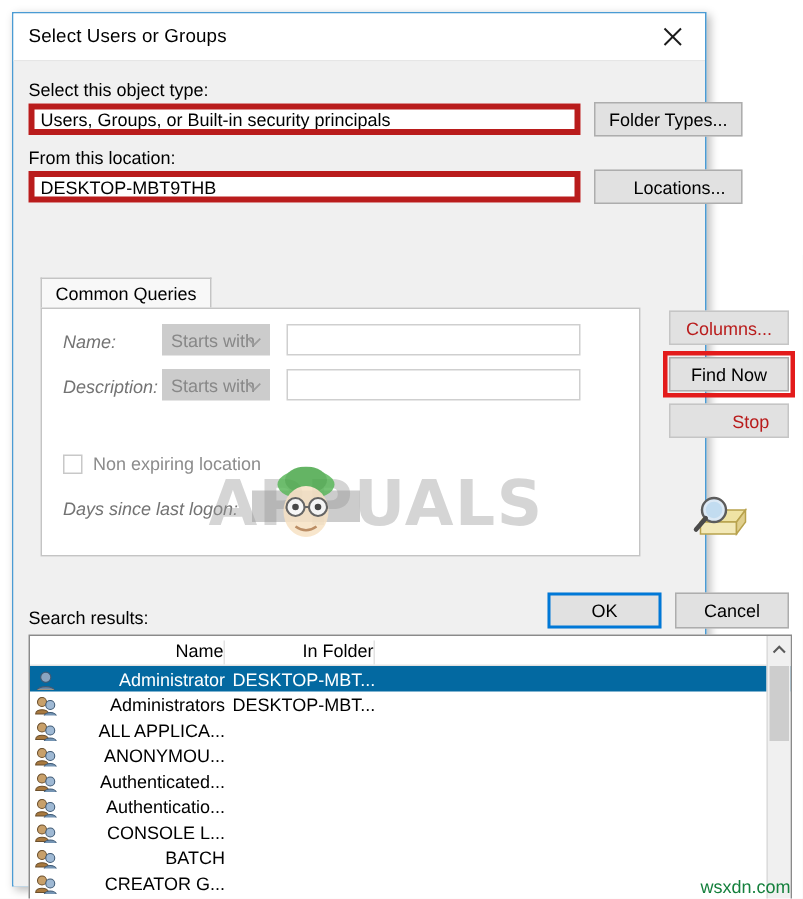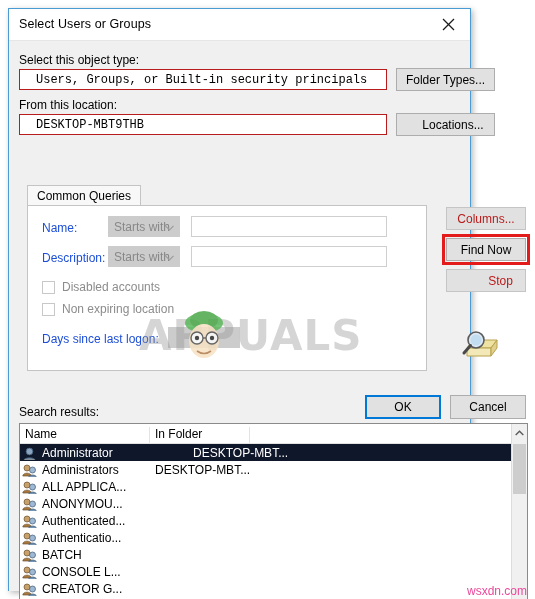--- a/index.html
+++ b/index.html
@@ -56,37 +56,38 @@
     justify-content: center;
     cursor: pointer;
   }
   .close-btn svg { display: block; }
 
   
   .dialog-body {
     position: relative;
     height: 550px;
     background: #f0f0f0;
+    text-align: right;
   }
 
   .field-label {
     position: absolute;
     font-size: 12px;
     color: #000;
   }
 
   .textbox {
     position: absolute;
     background: #ffffff;
-    border: 1px solid #b91c1c;
-    box-sizing: border-box;
-    font-family: Liberation Mono, monospace;
+    border: 4px solid #b91c1c;
+    box-sizing: border-box;
+    font-family: Liberation Sans, sans-serif;
     font-size: 12px;
     color: #000;
-    padding: 0 16px;
+    padding: 0 4px;
     display: flex;
     align-items: center;
     overflow: hidden;
     white-space: nowrap;
   }
 
   .btn {
     position: absolute;
     background: #e1e1e1;
     border: 1px solid #adadad;
@@ -185,21 +186,22 @@
     box-sizing: border-box;
     margin-right: 7px;
     flex: none;
   }
   .chklabel {
     font-size: 12px;
     color: #8c8c8c;
   }
 
   .dim-label {
-    color: #1d4ed8;
+    color: #737373;
+    font-style: italic;
   }
 
   
   .search-art {
     position: absolute;
     left: 448px;
     top: 285px;
     width: 48px;
     height: 40px;
   }
@@ -251,21 +253,21 @@
   .lv-rows {
     position: relative;
   }
   .lv-row {
     position: relative;
     height: 17px;
     display: flex;
     align-items: center;
     cursor: default;
   }
-  .lv-row.selected { background: #0f172a; gap: 38px; }
+  .lv-row.selected { background: #0369a1; }
   .lv-row.selected .cell { color: #ffffff; }
   .cell {
     font-size: 12px;
     color: #000;
     white-space: nowrap;
     overflow: hidden;
     box-sizing: border-box;
   }
   .cell.name { width: 130px; padding-left: 22px; position: relative; }
   .cell.folder { width: 100px; padding-left: 5px; }
@@ -330,21 +332,21 @@
     letter-spacing: 1px;
     color: rgba(150,150,150,0.40);
     line-height: 1;
   }
   .wm-bottom {
     position: absolute;
     right: 8px;
     bottom: 1px;
     font-family: "Liberation Sans", sans-serif;
     font-size: 12px;
-    color: #ec4899;
+    color: #15803d;
     pointer-events: none;
     user-select: none;
   }
 </style>
 </head>
 <body>
 
 <div id="dialog">
 
   <div class="titlebar">
@@ -390,24 +392,20 @@
       <div class="combo" style="left:80px; top:40px; width:72px; height:21px;">
         <span>Starts with</span>
         <span class="chev">
           <svg width="9" height="6" viewBox="0 0 9 6">
               <path d="M0.5 0.8 L4.5 4.8 L8.5 0.8" fill="none" stroke="#9c9c9c" stroke-width="1.2"></path>
             </svg>
         </span>
       </div>
       <div class="inputbox-disabled" style="left:163px; top:40px; width:196px; height:21px;"></div>
 
-      <div class="checkline" style="left:14px; top:74px;">
-        <span class="chkbox"></span>
-        <span class="chklabel">Disabled accounts</span>
-      </div>
       <div class="checkline" style="left:14px; top:96px;">
         <span class="chkbox"></span>
         <span class="chklabel">Non expiring location</span>
       </div>
 
       <div class="field-label dim-label" style="left:14px; top:126px;">Days since last logon:</div>
       <div class="combo" style="left:140px; top:121px; width:72px; height:21px;">
         <span></span>
       </div>
     </div>
@@ -491,30 +489,30 @@
                   <path d="M6.3 14 C6.3 10 14.7 10 14.7 14 Z" fill="#7494b3" stroke="#3f5a75" stroke-width="0.7"></path>
                 </svg></span><span>Authenticatio...</span></div>
             <div class="cell folder"></div>
           </div>
           <div class="lv-row">
             <div class="cell name"><span class="row-icon"><svg width="16" height="15" viewBox="0 0 16 15">
                   <circle cx="5" cy="4" r="3" fill="#c8a06a" stroke="#6b4f2c" stroke-width="0.7"></circle>
                   <path d="M0.8 12 C0.8 8.2 9.2 8.2 9.2 12 Z" fill="#a8793f" stroke="#6b4f2c" stroke-width="0.7"></path>
                   <circle cx="10.5" cy="6" r="3" fill="#9fb9d4" stroke="#3f5a75" stroke-width="0.7"></circle>
                   <path d="M6.3 14 C6.3 10 14.7 10 14.7 14 Z" fill="#7494b3" stroke="#3f5a75" stroke-width="0.7"></path>
+                </svg></span><span>CONSOLE L...</span></div>
+            <div class="cell folder"></div>
+          </div>
+          <div class="lv-row">
+            <div class="cell name"><span class="row-icon"><svg width="16" height="15" viewBox="0 0 16 15">
+                  <circle cx="5" cy="4" r="3" fill="#c8a06a" stroke="#6b4f2c" stroke-width="0.7"></circle>
+                  <path d="M0.8 12 C0.8 8.2 9.2 8.2 9.2 12 Z" fill="#a8793f" stroke="#6b4f2c" stroke-width="0.7"></path>
+                  <circle cx="10.5" cy="6" r="3" fill="#9fb9d4" stroke="#3f5a75" stroke-width="0.7"></circle>
+                  <path d="M6.3 14 C6.3 10 14.7 10 14.7 14 Z" fill="#7494b3" stroke="#3f5a75" stroke-width="0.7"></path>
                 </svg></span><span>BATCH</span></div>
-            <div class="cell folder"></div>
-          </div>
-          <div class="lv-row">
-            <div class="cell name"><span class="row-icon"><svg width="16" height="15" viewBox="0 0 16 15">
-                  <circle cx="5" cy="4" r="3" fill="#c8a06a" stroke="#6b4f2c" stroke-width="0.7"></circle>
-                  <path d="M0.8 12 C0.8 8.2 9.2 8.2 9.2 12 Z" fill="#a8793f" stroke="#6b4f2c" stroke-width="0.7"></path>
-                  <circle cx="10.5" cy="6" r="3" fill="#9fb9d4" stroke="#3f5a75" stroke-width="0.7"></circle>
-                  <path d="M6.3 14 C6.3 10 14.7 10 14.7 14 Z" fill="#7494b3" stroke="#3f5a75" stroke-width="0.7"></path>
-                </svg></span><span>CONSOLE L...</span></div>
             <div class="cell folder"></div>
           </div>
           <div class="lv-row">
             <div class="cell name"><span class="row-icon"><svg width="16" height="15" viewBox="0 0 16 15">
                   <circle cx="5" cy="4" r="3" fill="#c8a06a" stroke="#6b4f2c" stroke-width="0.7"></circle>
                   <path d="M0.8 12 C0.8 8.2 9.2 8.2 9.2 12 Z" fill="#a8793f" stroke="#6b4f2c" stroke-width="0.7"></path>
                   <circle cx="10.5" cy="6" r="3" fill="#9fb9d4" stroke="#3f5a75" stroke-width="0.7"></circle>
                   <path d="M6.3 14 C6.3 10 14.7 10 14.7 14 Z" fill="#7494b3" stroke="#3f5a75" stroke-width="0.7"></path>
                 </svg></span><span>CREATOR G...</span></div>
             <div class="cell folder"></div>

